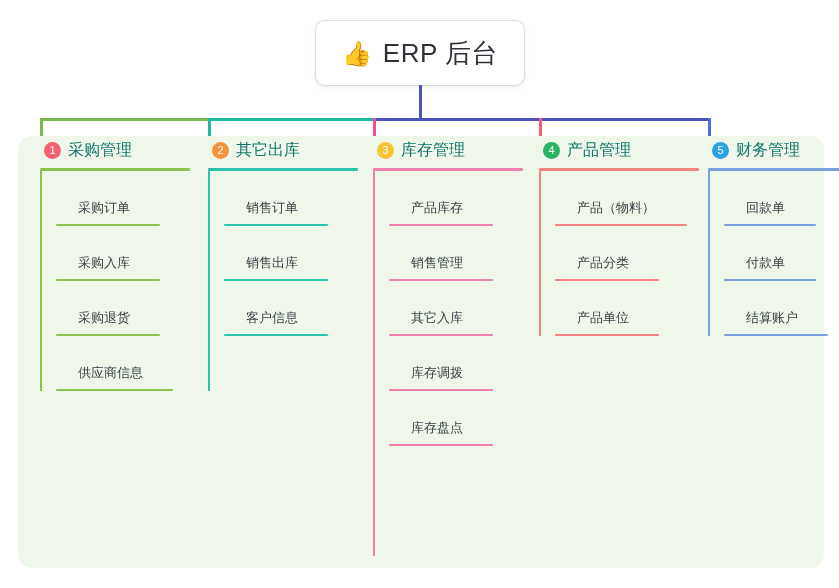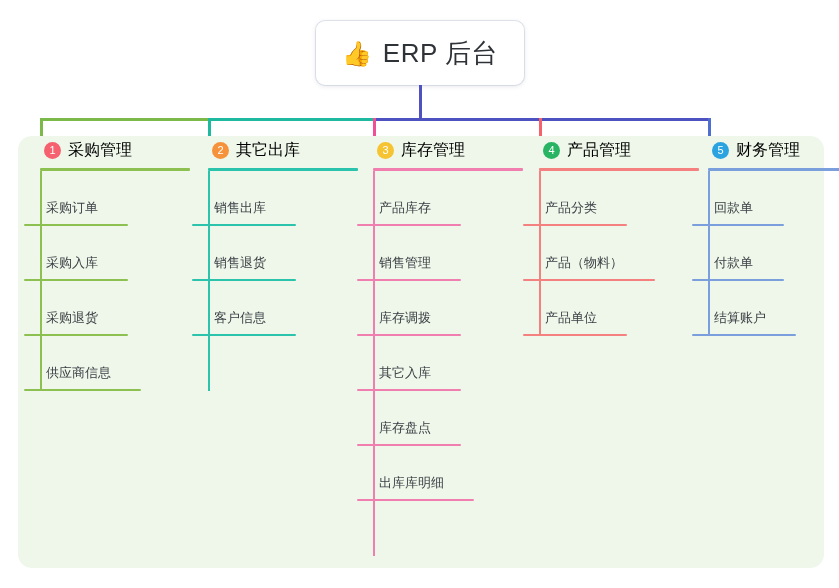--- a/index.html
+++ b/index.html
@@ -85,32 +85,32 @@
     border-radius: 50%;
     color: #ffffff;
     font-size: 11px;
     line-height: 17px;
     text-align: center;
     font-weight: normal;
     flex: 0 0 auto;
   }
   .col-title {
     font-size: 16px;
-    color: #000000;
+    color: #0f766e;
     white-space: nowrap;
   }
   .head-rule {
     height: 3px;
     border-radius: 1px;
     margin-top: 4px;
   }
 
   .leaf-wrap {
     position: relative;
-    padding-left: 6px;
+    padding-left: 38px;
   }
   .spine {
     position: absolute;
     left: 0px;
     top: 0;
     width: 2px;
   }
   .leaf {
     position: relative;
     height: 55px;
@@ -183,28 +183,28 @@
       </div>
       <div class="column" style="left: 190px; width: 150px;">
         <div class="col-head">
           <span class="badge" style="background: rgb(246, 146, 59);">2</span>
           <span class="col-title">其它出库</span>
         </div>
         <div class="head-rule" style="background: rgb(44, 195, 173); width: 150px;"></div>
         <div class="leaf-wrap">
           <div class="spine" style="background: rgb(44, 195, 173); height: 220px;"></div>
           <div class="leaf">
+            <span class="leaf-label">销售订单</span>
+            <div class="leaf-rule" style="background: rgb(44, 195, 173); width: 104px;"></div>
+          </div>
+          <div class="leaf">
             <span class="leaf-label">销售出库</span>
             <div class="leaf-rule" style="background: rgb(44, 195, 173); width: 104px;"></div>
           </div>
           <div class="leaf">
-            <span class="leaf-label">销售退货</span>
-            <div class="leaf-rule" style="background: rgb(44, 195, 173); width: 104px;"></div>
-          </div>
-          <div class="leaf">
             <span class="leaf-label">客户信息</span>
             <div class="leaf-rule" style="background: rgb(44, 195, 173); width: 104px;"></div>
           </div>
         </div>
       </div>
       <div class="column" style="left: 355px; width: 150px;">
         <div class="col-head">
           <span class="badge" style="background: rgb(246, 195, 51);">3</span>
           <span class="col-title">库存管理</span>
         </div>
@@ -213,54 +213,50 @@
           <div class="spine" style="background: rgb(240, 127, 176); height: 385px;"></div>
           <div class="leaf">
             <span class="leaf-label">产品库存</span>
             <div class="leaf-rule" style="background: rgb(240, 127, 176); width: 104px;"></div>
           </div>
           <div class="leaf">
             <span class="leaf-label">销售管理</span>
             <div class="leaf-rule" style="background: rgb(240, 127, 176); width: 104px;"></div>
           </div>
           <div class="leaf">
+            <span class="leaf-label">其它入库</span>
+            <div class="leaf-rule" style="background: rgb(240, 127, 176); width: 104px;"></div>
+          </div>
+          <div class="leaf">
             <span class="leaf-label">库存调拨</span>
             <div class="leaf-rule" style="background: rgb(240, 127, 176); width: 104px;"></div>
           </div>
           <div class="leaf">
-            <span class="leaf-label">其它入库</span>
-            <div class="leaf-rule" style="background: rgb(240, 127, 176); width: 104px;"></div>
-          </div>
-          <div class="leaf">
             <span class="leaf-label">库存盘点</span>
             <div class="leaf-rule" style="background: rgb(240, 127, 176); width: 104px;"></div>
-          </div>
-          <div class="leaf">
-            <span class="leaf-label">出库库明细</span>
-            <div class="leaf-rule" style="background: rgb(240, 127, 176); width: 117px;"></div>
           </div>
         </div>
       </div>
       <div class="column" style="left: 521px; width: 160px;">
         <div class="col-head">
           <span class="badge" style="background: rgb(40, 180, 99);">4</span>
           <span class="col-title">产品管理</span>
         </div>
         <div class="head-rule" style="background: rgb(244, 128, 127); width: 160px;"></div>
         <div class="leaf-wrap">
           <div class="spine" style="background: rgb(244, 128, 127); height: 165px;"></div>
           <div class="leaf">
+            <span class="leaf-label">产品（物料）</span>
+            <div class="leaf-rule" style="background: rgb(244, 128, 127); width: 132px;"></div>
+          </div>
+          <div class="leaf">
             <span class="leaf-label">产品分类</span>
             <div class="leaf-rule" style="background: rgb(244, 128, 127); width: 104px;"></div>
           </div>
           <div class="leaf">
-            <span class="leaf-label">产品（物料）</span>
-            <div class="leaf-rule" style="background: rgb(244, 128, 127); width: 132px;"></div>
-          </div>
-          <div class="leaf">
             <span class="leaf-label">产品单位</span>
             <div class="leaf-rule" style="background: rgb(244, 128, 127); width: 104px;"></div>
           </div>
         </div>
       </div>
       <div class="column" style="left: 690px; width: 150px;">
         <div class="col-head">
           <span class="badge" style="background: rgb(42, 163, 224);">5</span>
           <span class="col-title">财务管理</span>
         </div>

